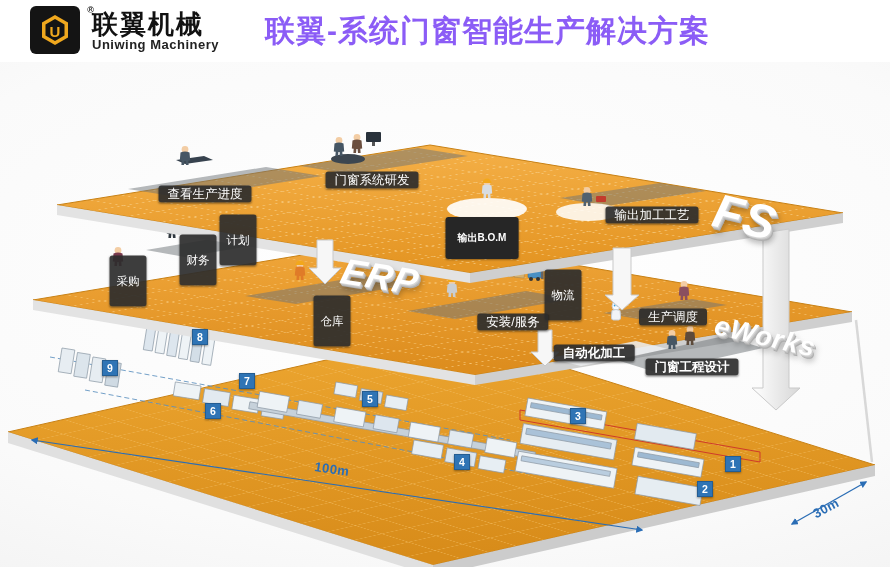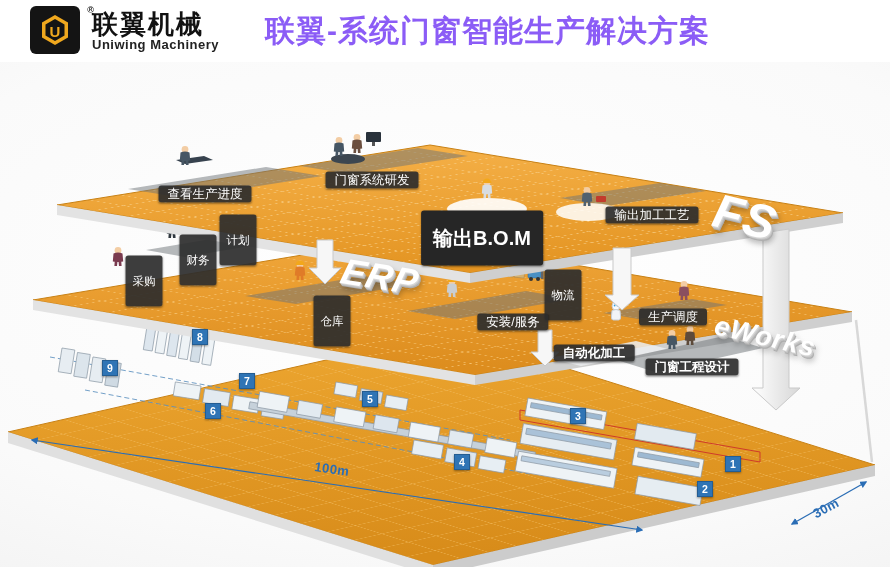--- a/index.html
+++ b/index.html
@@ -18,21 +18,21 @@
 
   
   .scene { position:relative; width:890px; height:505px;
     background:radial-gradient(120% 95% at 50% 42%, #ffffff 0%, #fafafa 55%, #ededed 100%); }
   .scene > svg { position:absolute; inset:0; }
 
   .chip { position:absolute; transform:translate(-50%,-50%); background:rgba(45,45,45,0.92);
     color:#fff; font-size:12.5px; padding:0 9px; border-radius:3px; white-space:nowrap;
     box-shadow:0 1px 2px rgba(0,0,0,.35); z-index:5; }
   .chip.sm { font-size:11.5px; padding:18px 7px; }
-  .chip.bom { font-size:20px; font-weight:bold; background:#262626; padding:14px 12px; }
+  .chip.bom { font-size:10px; font-weight:bold; background:#262626; padding:14px 12px; }
   .chip.bold { font-weight:bold; }
 
   .sys3d { position:absolute; transform:translate(-50%,-50%) rotate(12deg); color:#fff;
     font-weight:800; font-style:italic; letter-spacing:1px; z-index:4;
     text-shadow:1px 1px 0 #d6d6d6, 2px 2px 0 #c2c2c2, 3px 3px 0 #aeaeae, 4px 5px 6px rgba(0,0,0,.35); }
   .fs3d     { font-size:48px; transform:translate(-50%,-50%) rotate(14deg); }
   .erp3d    { font-size:36px; transform:translate(-50%,-50%) rotate(9deg) skewX(-6deg); }
   .eworks3d { font-size:27px; transform:translate(-50%,-50%) rotate(13deg); }
 
   .badge { position:absolute; transform:translate(-50%,-50%); width:16px; height:16px;
@@ -284,21 +284,21 @@
     </svg>
 
     <div class="chip" style="left:205px;top:132px">查看生产进度</div>
     <div class="chip" style="left:372px;top:118px">门窗系统研发</div>
     <div class="chip bom" style="left:482px;top:176px">输出B.O.M</div>
     <div class="chip" style="left:652px;top:153px">输出加工工艺</div>
     <div class="sys3d fs3d" style="left:745px;top:155px">FS</div>
 
     <div class="chip sm" style="left:238px;top:178px">计划</div>
     <div class="chip sm" style="left:198px;top:198px">财务</div>
-    <div class="chip sm" style="left:144px;top:219px">采购</div>
+    <div class="chip sm" style="left:128px;top:219px">采购</div>
     <div class="sys3d erp3d" style="left:380px;top:215px">ERP</div>
     <div class="chip sm" style="left:332px;top:259px">仓库</div>
     <div class="chip sm" style="left:563px;top:233px">物流</div>
     <div class="chip" style="left:513px;top:260px">安装/服务</div>
     <div class="chip" style="left:673px;top:255px">生产调度</div>
     <div class="sys3d eworks3d" style="left:765px;top:275px">eWorks</div>
 
     <div class="chip bold" style="left:594px;top:291px">自动化加工</div>
     <div class="chip bold" style="left:692px;top:305px">门窗工程设计</div>
 

